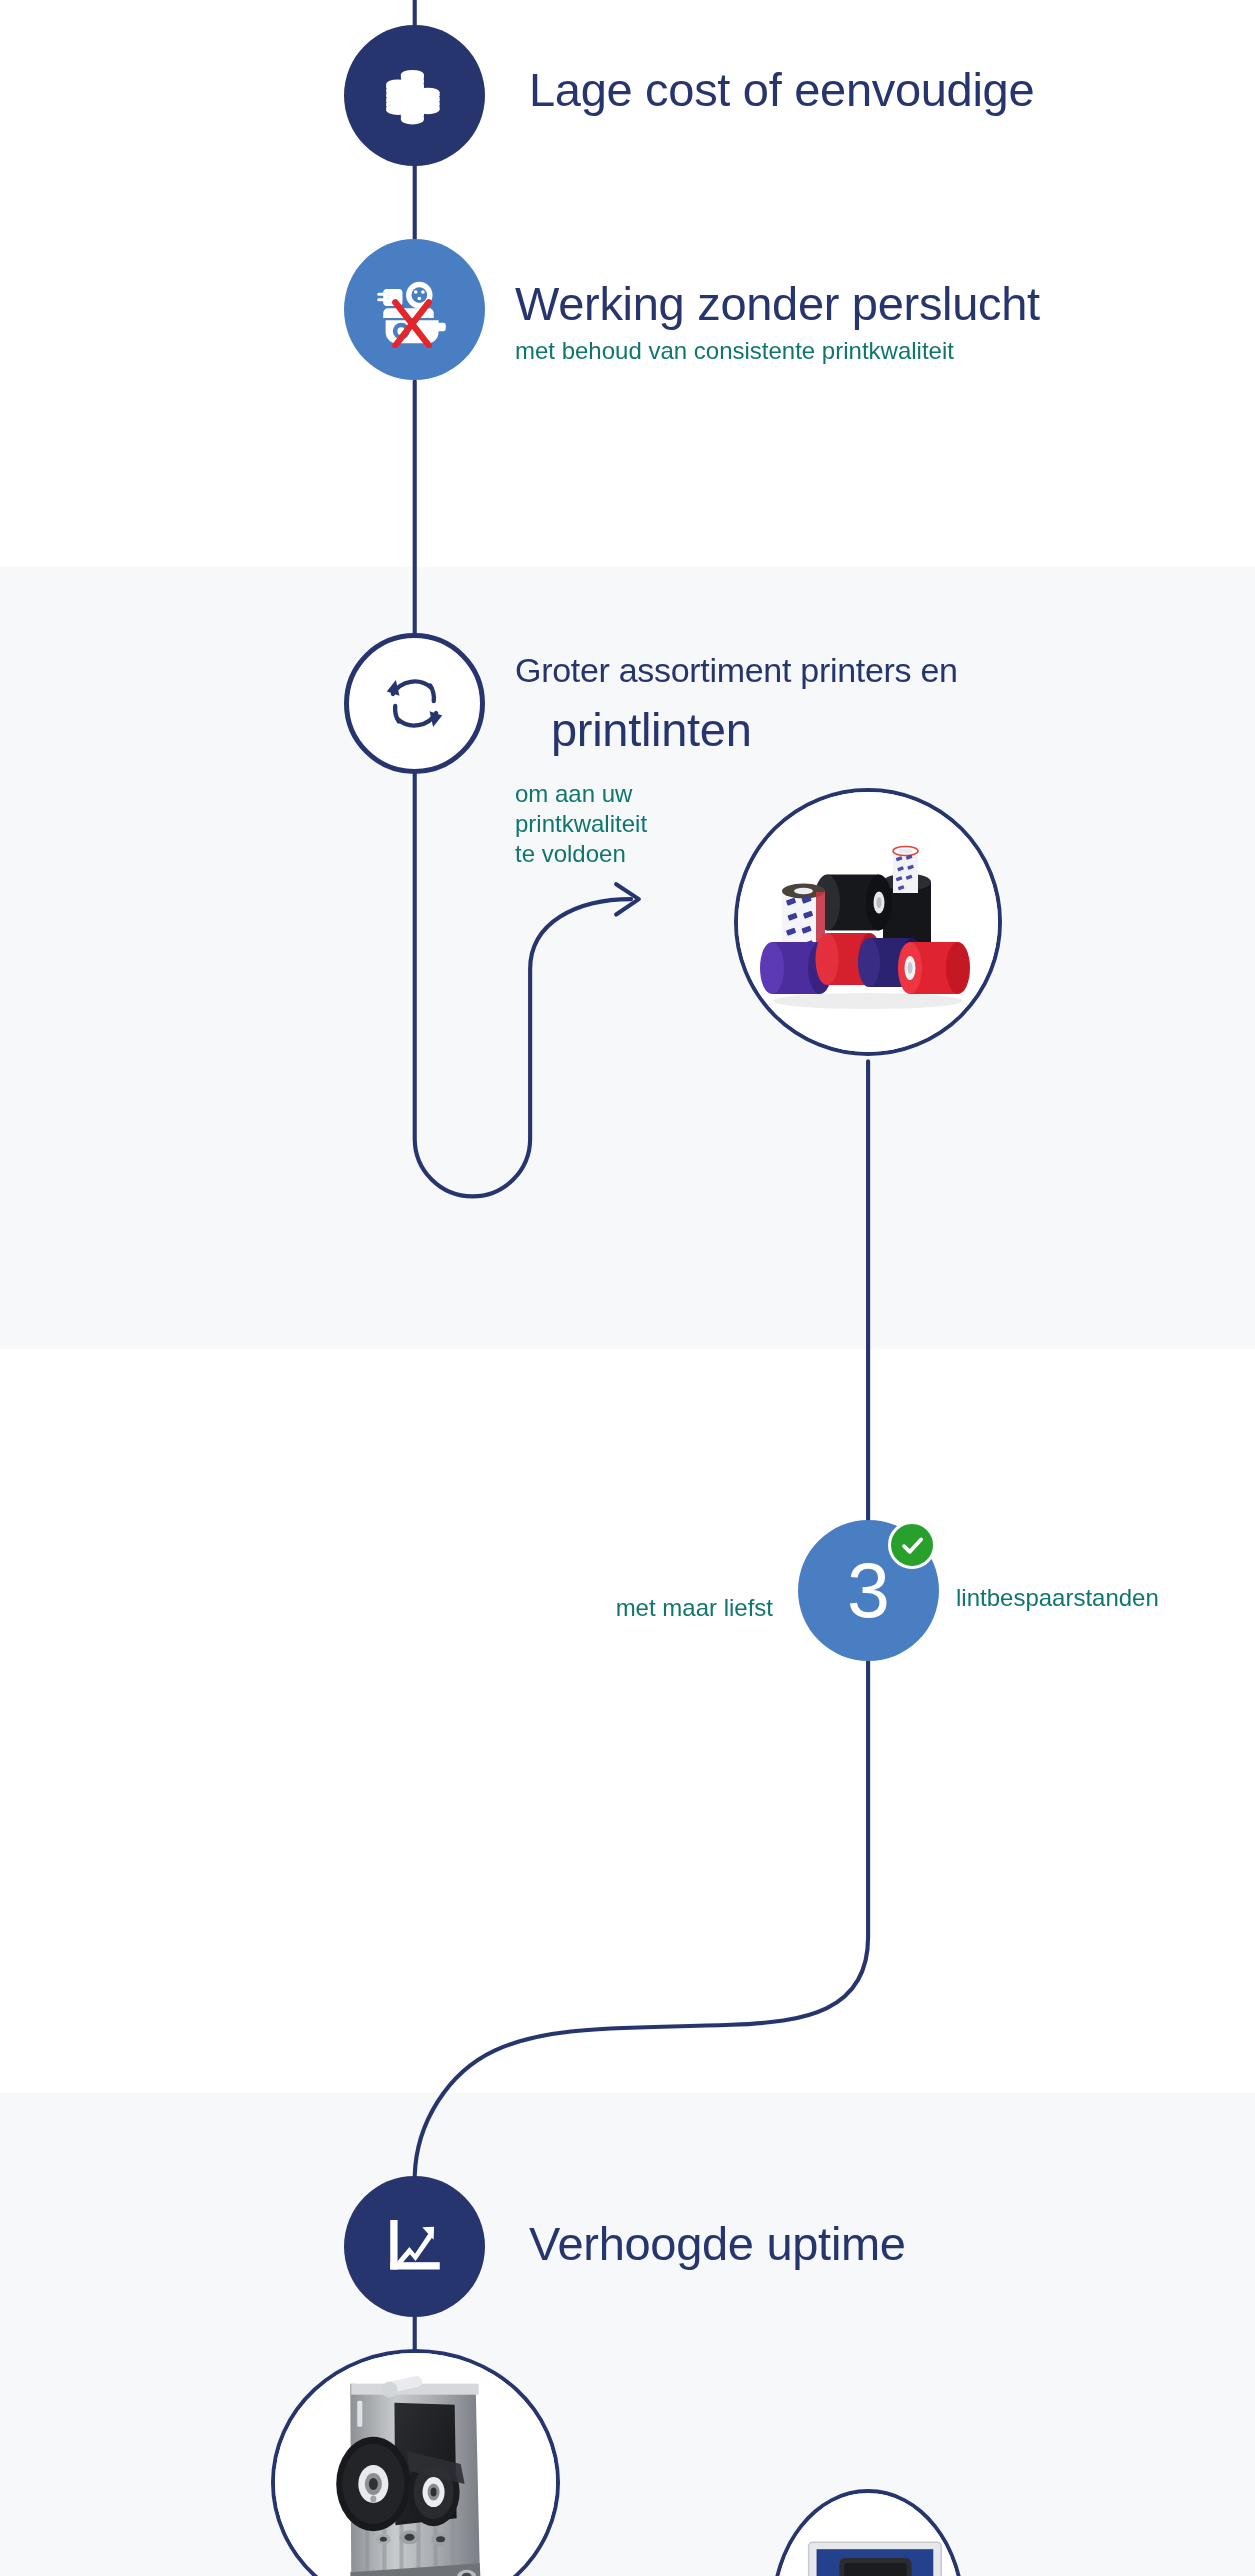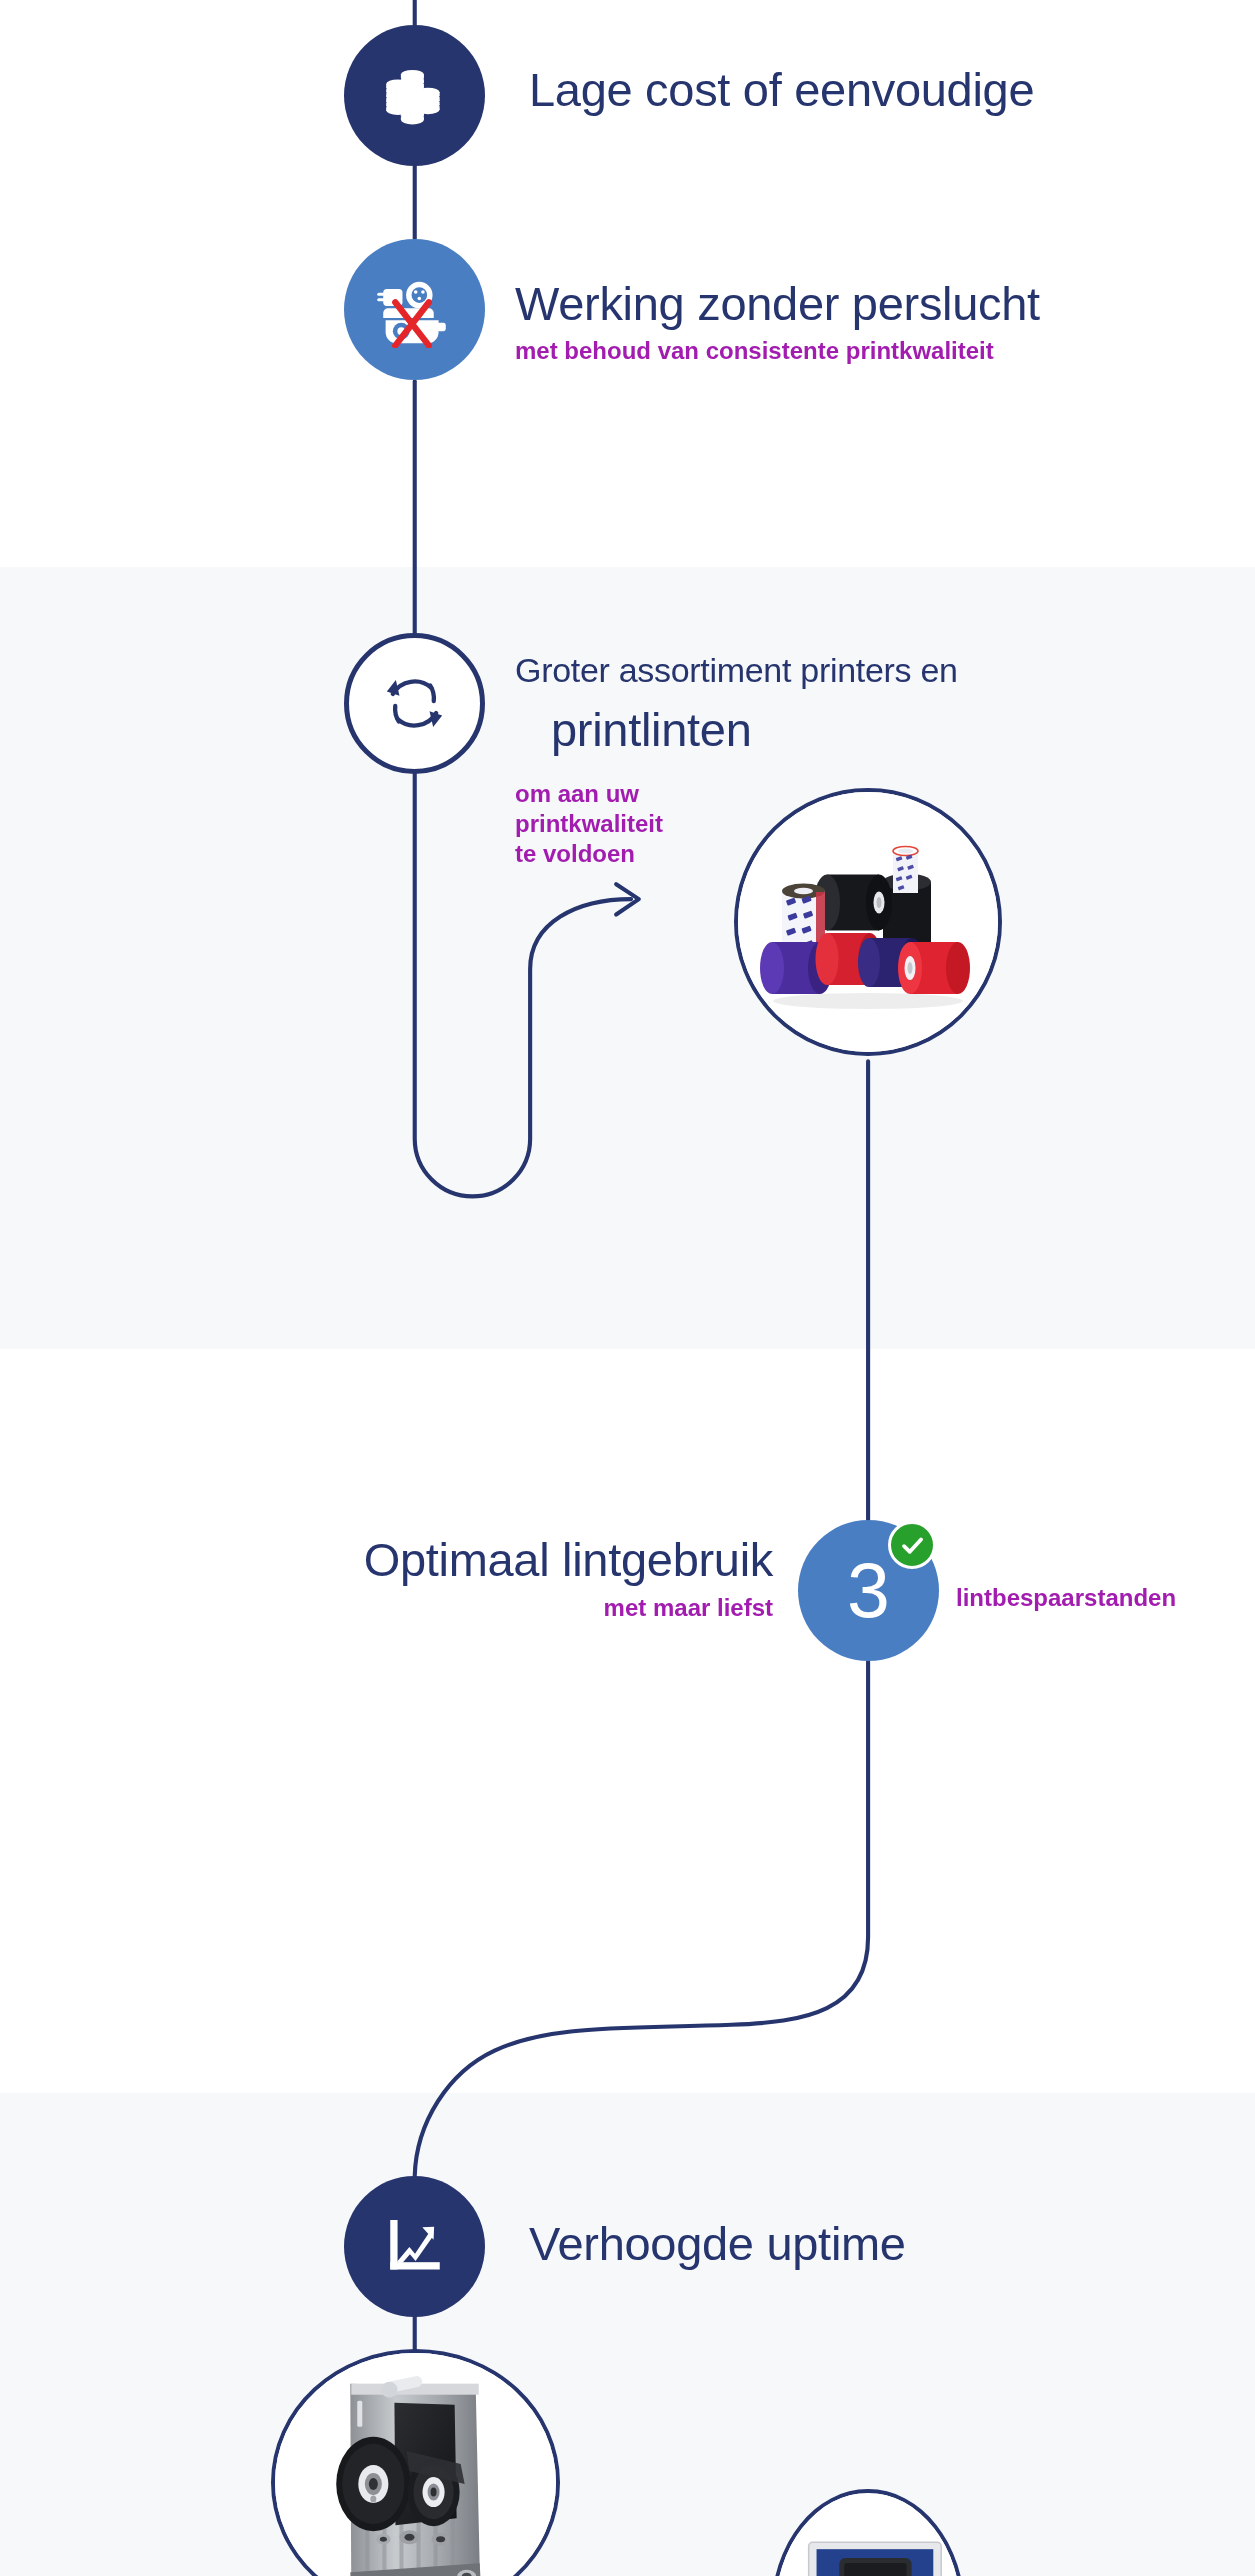--- a/index.html
+++ b/index.html
@@ -16,21 +16,21 @@
 
   #wires{position:absolute;left:0;top:0;width:1255px;height:3063px;pointer-events:none;}
 
   .node{position:absolute;border-radius:50%;display:flex;align-items:center;justify-content:center;}
   .node.solid-navy{background:#27356E;}
   .node.solid-blue{background:#4A7EC2;}
   .node.ring{background:#FFFFFF;border:5.2px solid #27356E;box-sizing:border-box;}
   .node.photo{background:#FFFFFF;border:4.6px solid #27356E;box-sizing:border-box;overflow:hidden;}
 
   .ttl{position:absolute;color:#27356E;font-weight:400;letter-spacing:-0.3px;line-height:1.10;}
-  .sub{position:absolute;color:#a21caf;font-weight:700;line-height:1.28;}
+  .sub{position:absolute;color:#0f766e;font-weight:400;line-height:1.28;}
 
   .numtxt{color:#FFFFFF;font-size:77px;line-height:1;font-weight:400;}
   .badge{position:absolute;border-radius:50%;background:#27A02C;border:3.6px solid #FFFFFF;box-sizing:border-box;
          display:flex;align-items:center;justify-content:center;}
 
   svg.ic{display:block;}
 </style>
 </head>
 <body>
 
@@ -245,21 +245,20 @@
         <rect x="344" y="300" width="96" height="104" fill="#E02330"></rect>
         <ellipse cx="344" cy="352" rx="24" ry="52" fill="#EE3542"></ellipse>
         <ellipse cx="440" cy="352" rx="24" ry="52" fill="#C41824"></ellipse>
         <ellipse cx="344" cy="352" rx="11" ry="24" fill="#F1F1F5"></ellipse>
         <ellipse cx="344" cy="352" rx="5" ry="12" fill="#C5C6CE"></ellipse>
       </g>
       <ellipse cx="260" cy="418" rx="190" ry="16" fill="#000" opacity="0.07"></ellipse>
     </svg>
   </div>
 
-  <div class="ttl" style="left:165px;top:1534px;width:608px;font-size:47px;text-align:right;">Optimaal lintgebruik</div>
   <div class="sub" style="left:165px;top:1593px;width:608px;font-size:24px;text-align:right;">met maar liefst</div>
 
   <div class="node solid-blue" style="left:798px;top:1520px;width:141px;height:141px;">
     <span class="numtxt">3</span>
   </div>
   <div class="badge" style="left:888px;top:1521px;width:48px;height:48px;">
     <svg width="27" height="27" viewBox="0 0 24 24">
       <path d="M4.5 12.6 L9.6 17.6 L19.6 6.6" fill="none" stroke="#FFFFFF" stroke-width="3.4" stroke-linecap="round" stroke-linejoin="round"></path>
     </svg>
   </div>

